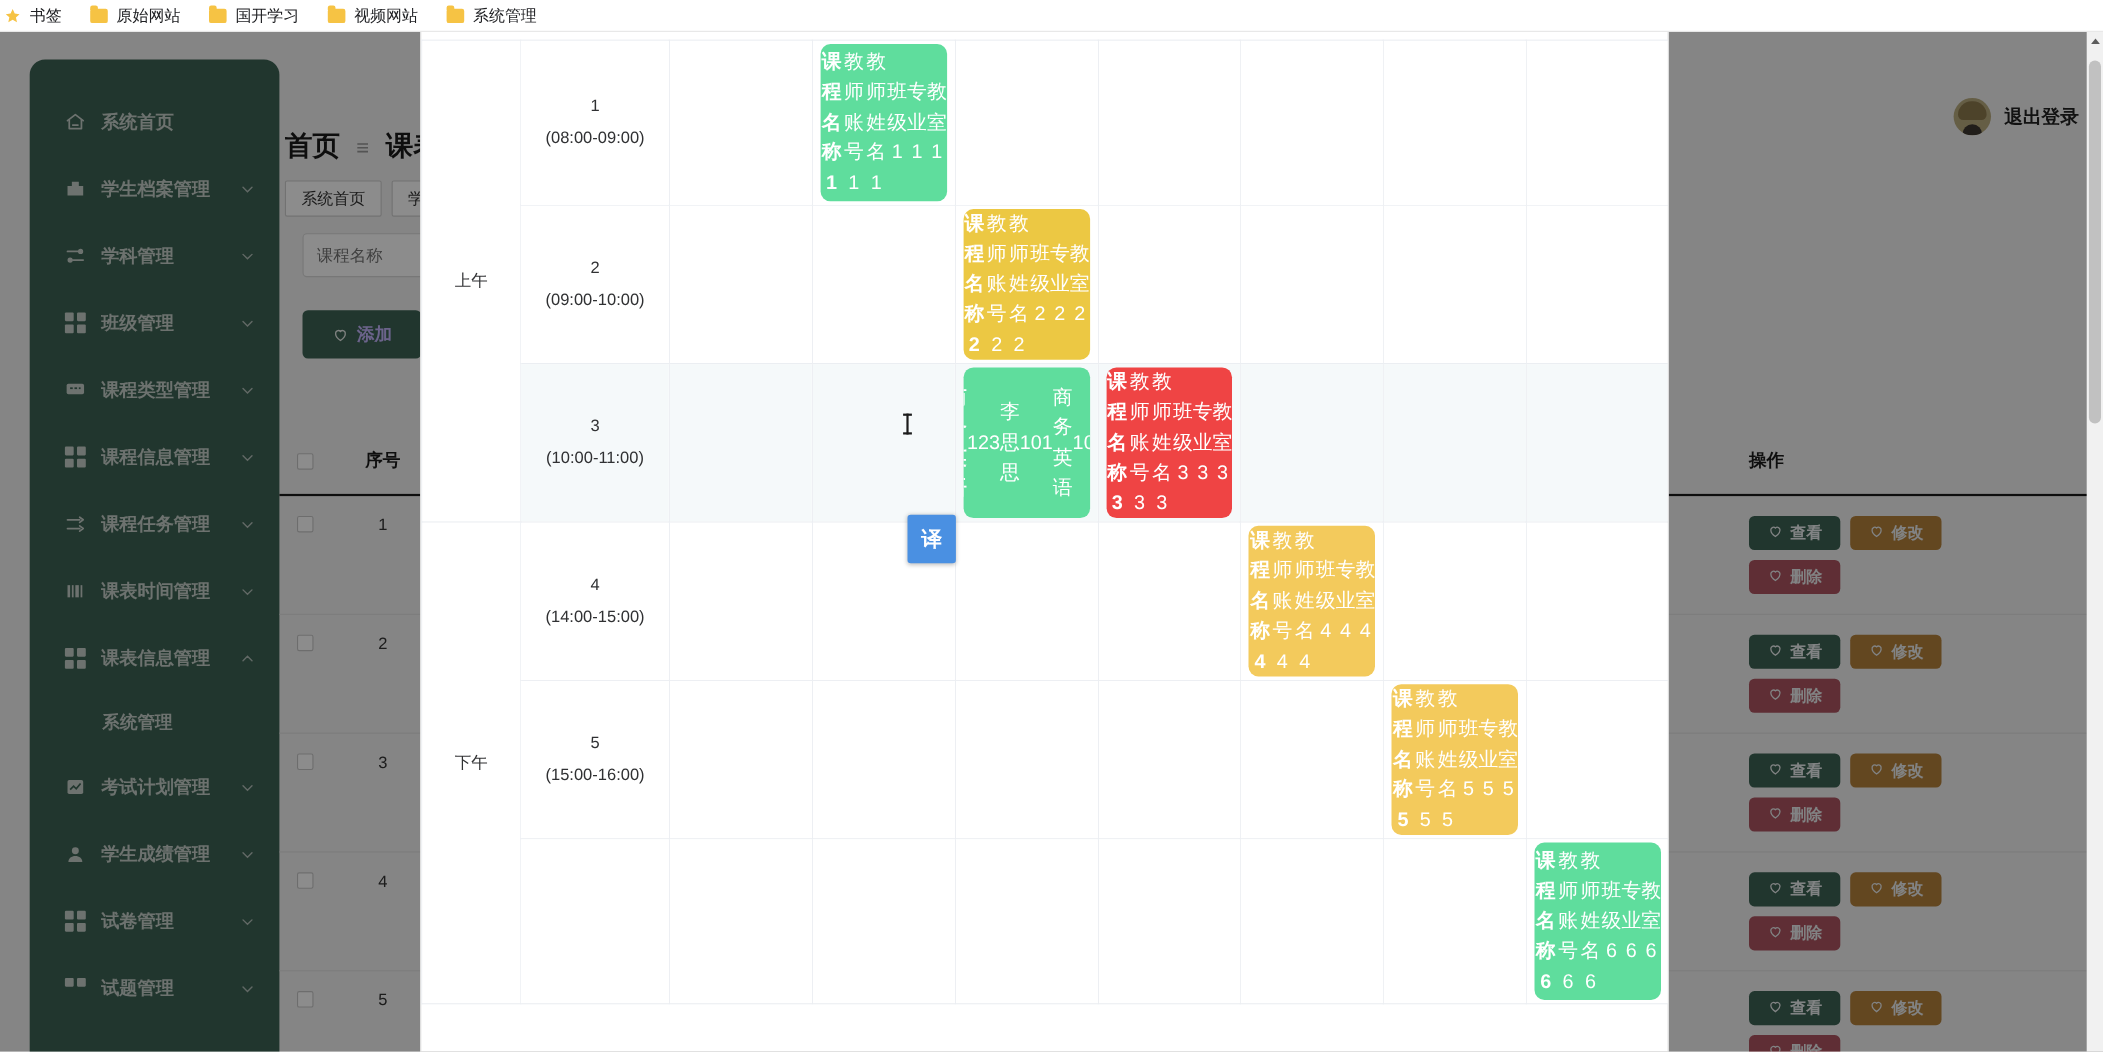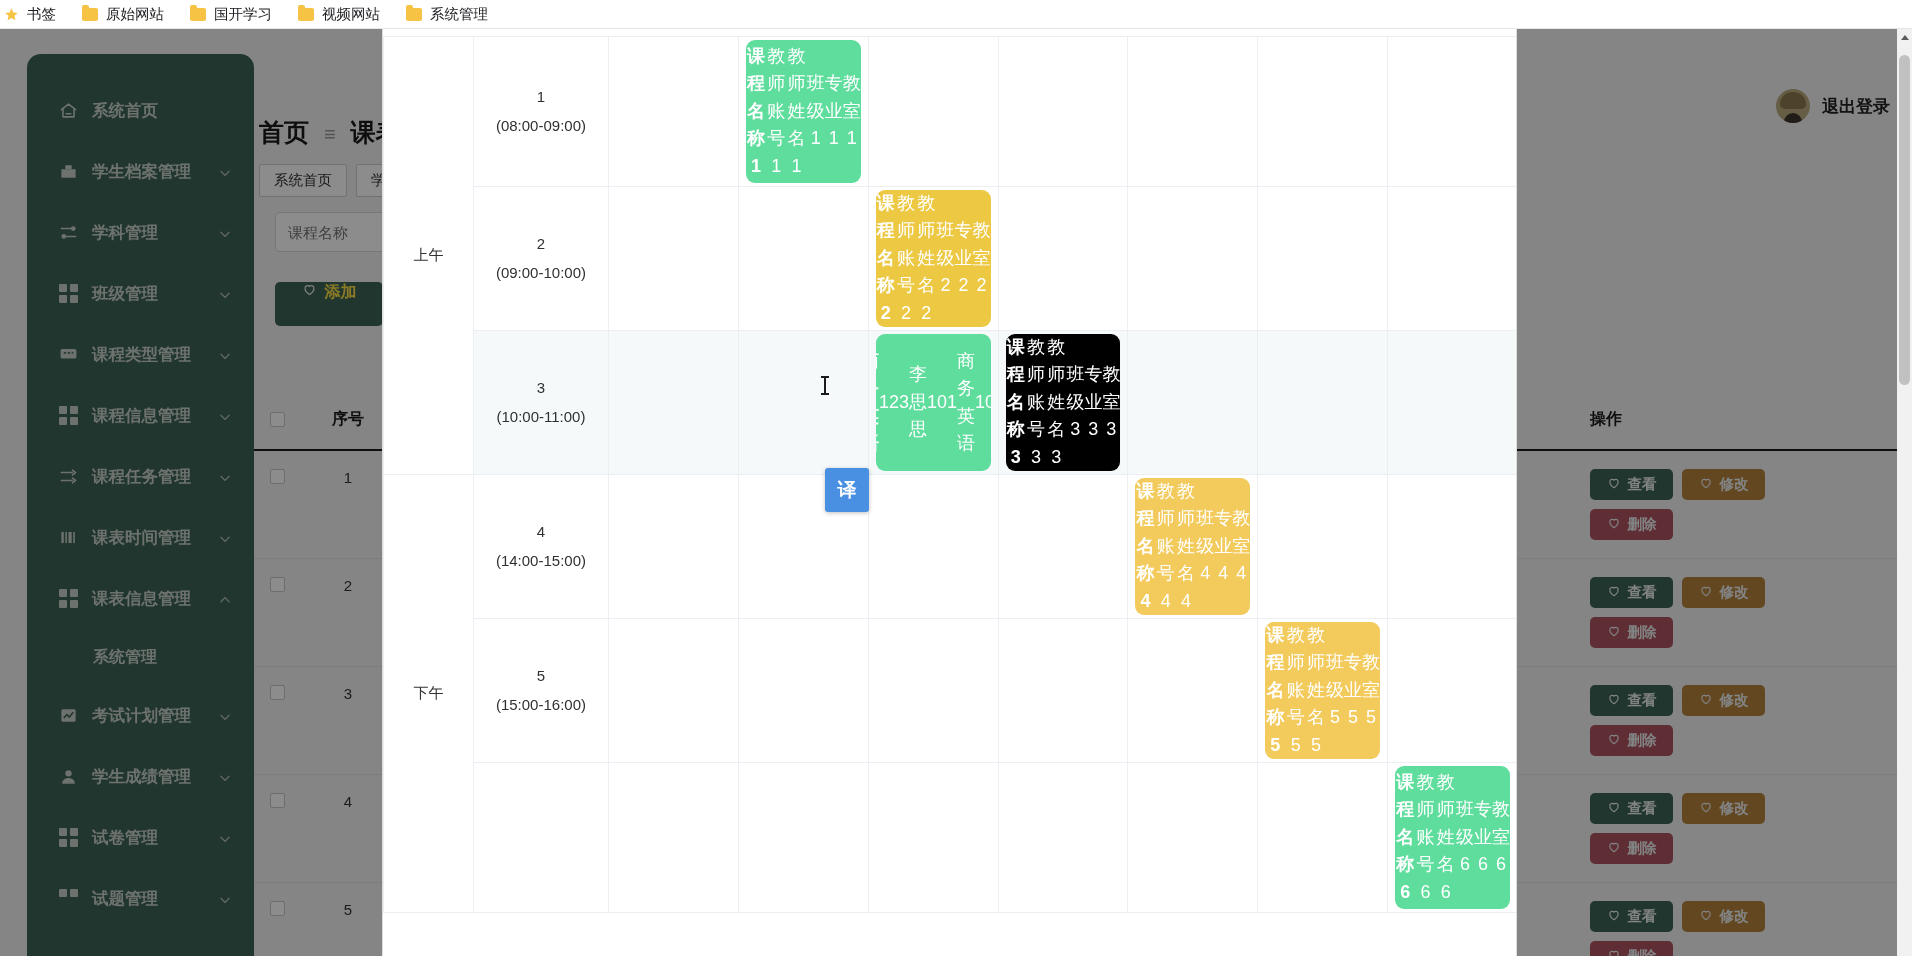--- a/index.html
+++ b/index.html
@@ -121,24 +121,24 @@
     position: absolute; left: 16px; top: 0;
     width: 250px; height: 40px;
     border: 1px solid #d9d9d9; border-radius: 4px;
     background: #fff; padding: 0 12px; font-size: 15px; color: #444;
     outline: none;
     font-family: "Liberation Sans", "DejaVu Sans", sans-serif;
   }
   #add-button {
     position: absolute; left: 16px; top: 70px;
     width: 108px; height: 44px;
-    background: #3d6354; color: #fde047;
+    background: #3d6354; color: #c4b5fd;
     border: none; border-radius: 5px; cursor: pointer;
     font-size: 16px; font-weight: 700;
-    display: flex; justify-content: center; gap: 8px;
+    display: flex; align-items: center; justify-content: center; gap: 8px;
   }
   .heart { width: 15px; height: 15px; display:inline-block; }
 
   
   #data-table {
     position: absolute; left: 0; top: 335px;
     width: 1658px; height: 580px;
   }
   .dt-head {
     height: 62px;
@@ -748,21 +748,21 @@
             <div class="course-card" style="background: rgb(95, 221, 157); align-items: center;">
               <div class="cc-title">商务英语</div>
               <div class="cc-line">123</div>
               <div class="cc-line">李思思</div>
               <div class="cc-line">101</div>
               <div class="cc-line">商务英语</div>
               <div class="cc-line">101</div>
             </div>
           </td>
           <td class="day-cell">
-            <div class="course-card" style="background: #000000; justify-content: flex-end;">
+            <div class="course-card" style="background: #ef4444;">
               <div class="cc-title">课程名称3</div>
               <div class="cc-line">教师账号3</div>
               <div class="cc-line">教师姓名3</div>
               <div class="cc-line">班级3</div>
               <div class="cc-line">专业3</div>
               <div class="cc-line">教室3</div>
             </div>
           </td>
           <td class="day-cell"></td>
           <td class="day-cell"></td>

